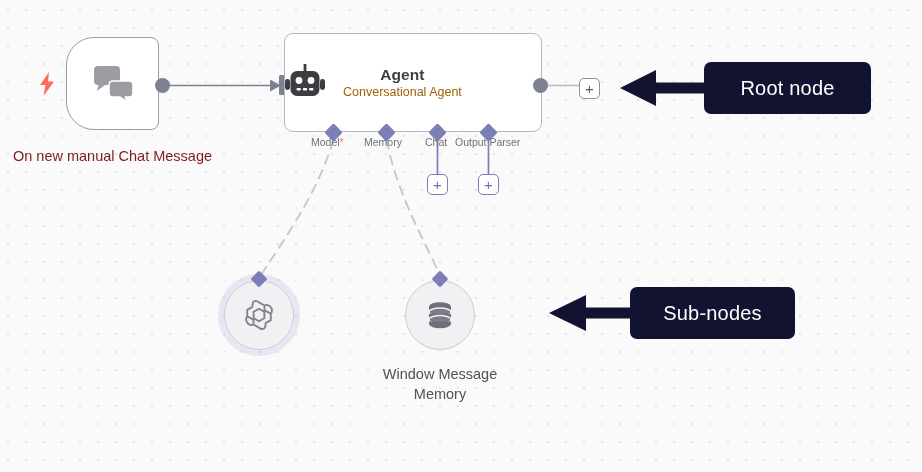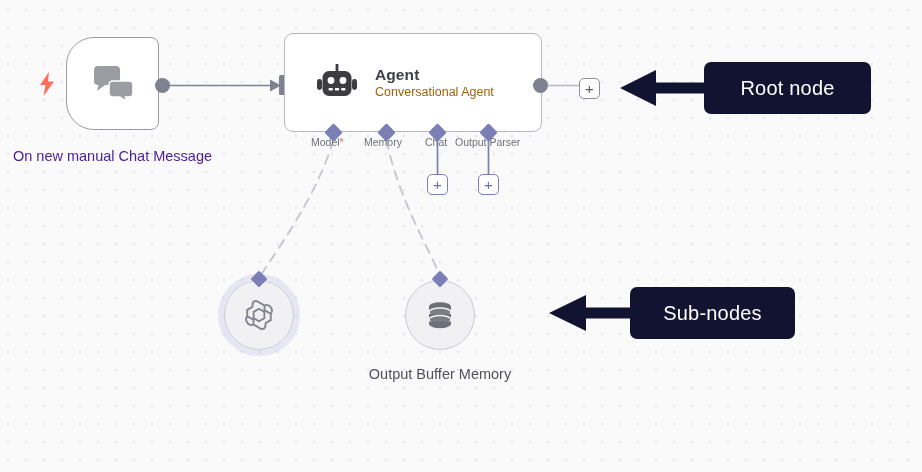--- a/index.html
+++ b/index.html
@@ -54,34 +54,34 @@
     width: 16px; height: 24px;
     display: flex; align-items: center; justify-content: center;
   }
 
   #trigger-label {
     left: 10px; top: 146px;
     width: 205px;
     text-align: center;
     font-size: 14.5px;
     line-height: 20px;
-    color: #4c1d95;
+    color: #7f1d1d;
   }
 
   
   #agent-node {
     left: 284px; top: 33px;
     width: 258px; height: 99px;
     background: #fff;
     border: 1.4px solid #b6b7c2;
     border-radius: 9px;
     display: flex;
     align-items: center;
-    padding-left: 32px;
     gap: 18px;
+    text-align: center;
   }
 
   #agent-texts { display: flex; flex-direction: column; gap: 1px; }
   #agent-title {
     font-size: 15.5px;
     font-weight: bold;
     color: #3f4047;
     letter-spacing: .1px;
   }
   #agent-subtitle {
@@ -330,20 +330,20 @@
       <svg width="34" height="34" viewBox="0 0 34 34">
         <ellipse cx="17" cy="8.5" rx="11" ry="4.2" fill="#6e6f78"></ellipse>
         <path d="M6 8.5 L6 14.2 A11 4.2 0 0 0 28 14.2 L28 8.5 Z" fill="#6e6f78"></path>
         <ellipse cx="17" cy="14.2" rx="11" ry="4.2" fill="#7c7d86" stroke="#f1f1f4" stroke-width="1.4"></ellipse>
         <path d="M6 16 L6 21.7 A11 4.2 0 0 0 28 21.7 L28 16 Z" fill="#6e6f78"></path>
         <ellipse cx="17" cy="21.7" rx="11" ry="4.2" fill="#7c7d86" stroke="#f1f1f4" stroke-width="1.4"></ellipse>
         <path d="M6 23.5 L6 26 A11 4.2 0 0 0 28 26 L28 23.5 Z" fill="#6e6f78"></path>
       </svg>
     </div>
     <div class="subnode-diamond"></div>
-    <div class="subnode-label">Output Buffer Memory</div>
+    <div class="subnode-label">Window Message Memory</div>
   </div>
 
   <div class="callout-box" id="callout-root">Root node</div>
 
   <div class="callout-box" id="callout-subs">Sub-nodes</div>
 
 </div>
 
 </body></html>

